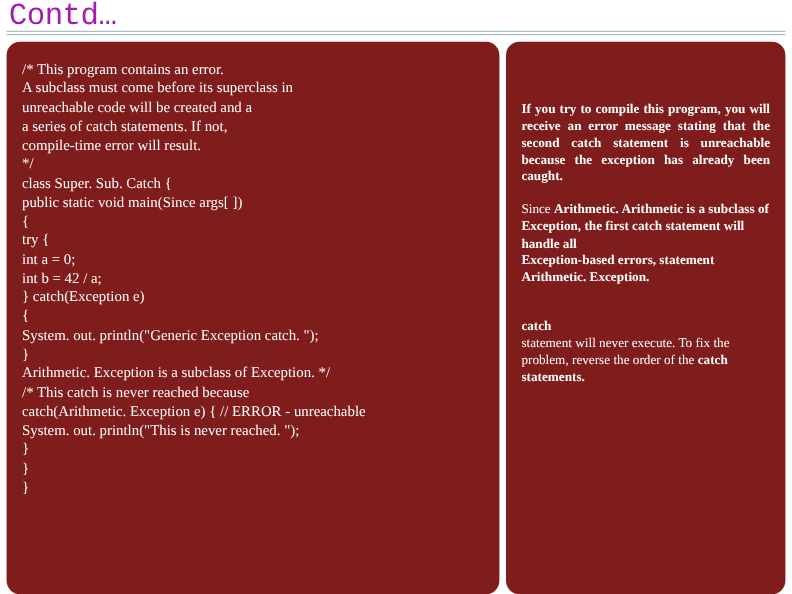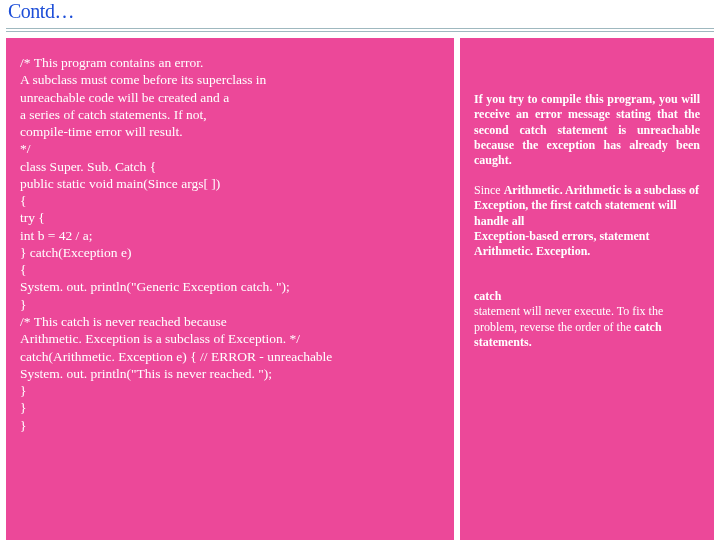--- a/index.html
+++ b/index.html
@@ -10,45 +10,45 @@
     font-family: Georgia, 'Times New Roman', serif;
     position: relative;
     overflow: hidden;
   }
   .header {
     padding: 0 8px;
     height: 34px;
     position: relative;
   }
   .title {
-    color: #1d4ed8;
-    font-size: 20px;
-    font-family: Liberation Serif, serif;
+    color: #a21caf;
+    font-size: 28px;
+    font-family: Liberation Mono, monospace;
     letter-spacing: -0.5px;
   }
   .top-border {
     position: absolute;
     top: 28px;
     left: 6px;
     right: 6px;
     height: 4px;
     border-top: 1px solid #9fb8bf;
     border-bottom: 1px solid #9fb8bf;
   }
   .content {
     display: flex;
     gap: 6px;
     padding: 4px 6px 0 6px;
     height: calc(100% - 34px);
   }
   .panel {
-    background: #ec4899;
+    background: #7f1d1d;
     color: #ffffff;
     padding: 16px 14px 10px 14px;
-    border-radius: 0;
+    border-radius: 12px;
   }
   .left {
     flex: 0 0 448px;
     font-size: 13.5px;
     line-height: 1.28;
     text-align: left;
   }
   .right {
     flex: 1;
     font-size: 12px;
@@ -75,27 +75,28 @@
     <div>/* This program contains an error.</div>
     <div>A subclass must come before its superclass in</div>
     <div>unreachable code will be created and a</div>
     <div>a series of catch statements. If not,</div>
     <div>compile-time error will result.</div>
     <div>*/</div>
     <div>class Super. Sub. Catch {</div>
     <div>public static void main(Since args[ ])</div>
     <div>{</div>
     <div>try {</div>
+    <div>int a = 0;</div>
     <div>int b = 42 / a;</div>
     <div>} catch(Exception e)</div>
     <div>{</div>
     <div>System. out. println("Generic Exception catch. ");</div>
     <div>}</div>
+    <div>Arithmetic. Exception is a subclass of Exception. */</div>
     <div>/* This catch is never reached because</div>
-    <div>Arithmetic. Exception is a subclass of Exception. */</div>
     <div class="justify">catch(Arithmetic. Exception e) { // ERROR - unreachable</div>
     <div>System. out. println("This is never reached. ");</div>
     <div>}</div>
     <div>}</div>
     <div>}</div>
   </div>
 
   <div class="panel right">
     <p class="p1">If you try to compile this program, you will receive an error message stating that the second catch statement is unreachable because the exception has already been caught.</p>
     <p style="text-align:left;">

